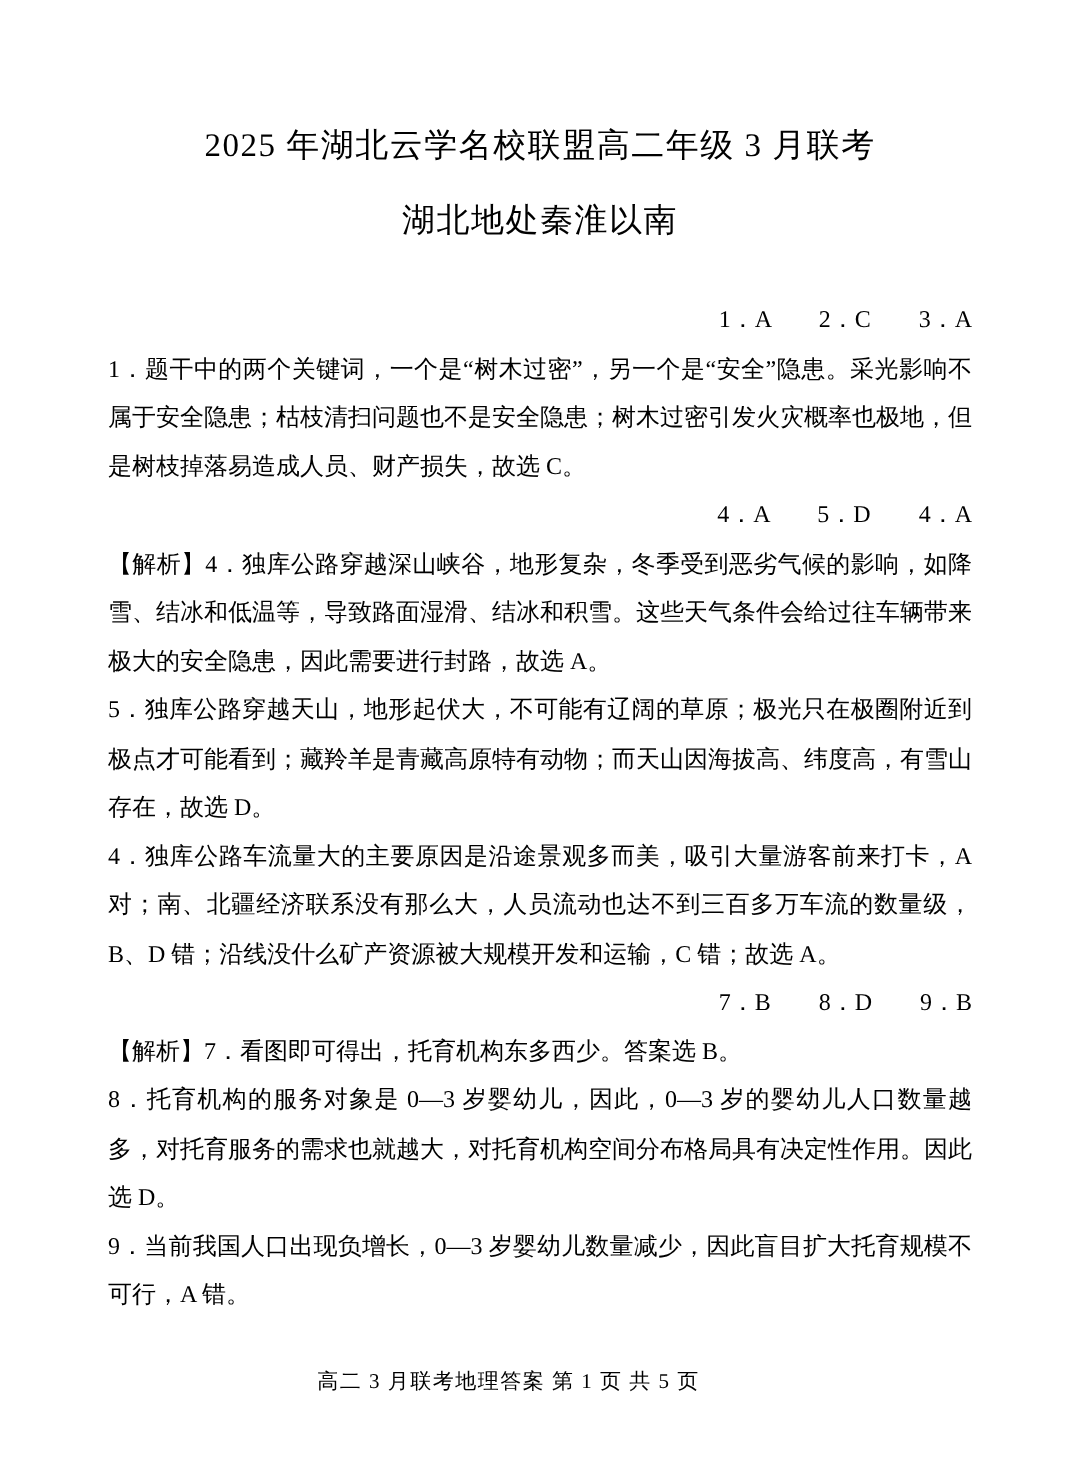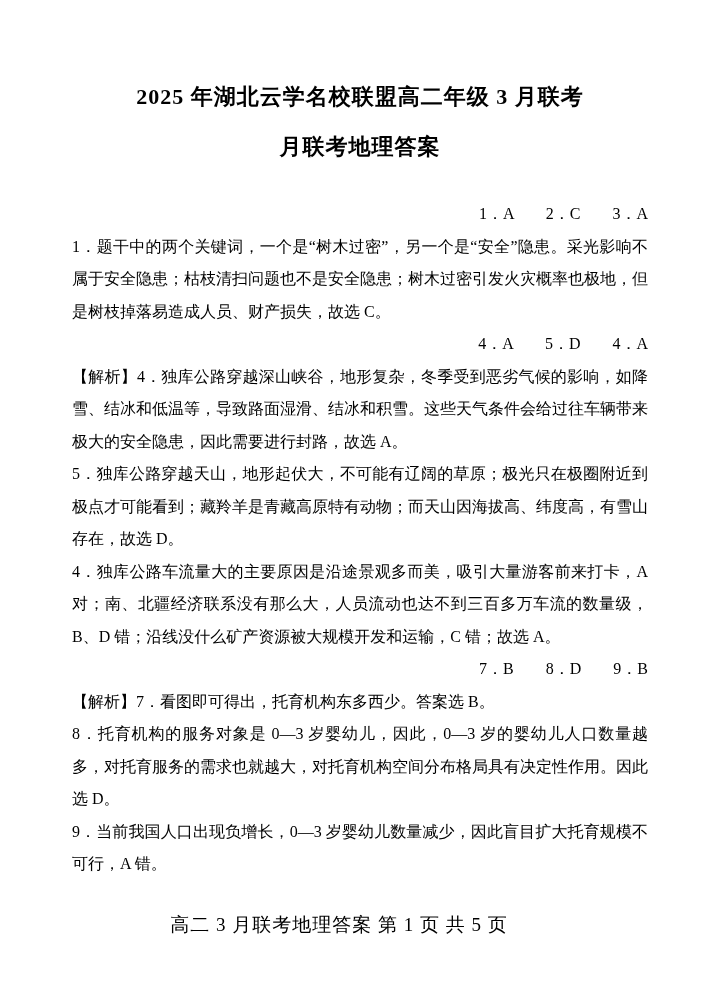--- a/index.html
+++ b/index.html
@@ -22,21 +22,21 @@
     padding: 70px 71px 0 72px;
     position: relative;
   }
   .title-block {
     text-align: center;
     margin-top: 2px;
     margin-bottom: 26px;
   }
   .title-line {
     font-size: 22px;
-    font-weight: bold;
+    font-weight: normal;
     line-height: 50px;
     letter-spacing: 1px;
     white-space: nowrap;
   }
   .body-text {
     font-size: 16px;
   }
   .para {
     margin: 0;
     line-height: 32.5px;
@@ -46,32 +46,32 @@
   }
   .answers-line {
     text-align: right;
   }
   .page-footer {
     position: absolute;
     left: 0;
     top: 912px;
     width: 678px;
     text-align: center;
-    font-size: 19px;
+    font-size: 14px;
     letter-spacing: 1px;
   }
 </style>
 </head>
 <body>
 
 <div class="doc-page">
 
   <div class="title-block">
     <div class="title-line">2025 年湖北云学名校联盟高二年级 3 月联考</div>
-    <div class="title-line">月联考地理答案</div>
+    <div class="title-line">湖北地处秦淮以南</div>
   </div>
 
   <div class="body-text">
     <p class="para answers-line">1．A　　2．C　　3．A</p>
     <p class="para">1．题干中的两个关键词，一个是“树木过密”，另一个是“安全”隐患。采光影响不属于安全隐患；枯枝清扫问题也不是安全隐患；树木过密引发火灾概率也极地，但是树枝掉落易造成人员、财产损失，故选 C。</p>
     <p class="para answers-line">4．A　　5．D　　4．A</p>
     <p class="para">【解析】4．独库公路穿越深山峡谷，地形复杂，冬季受到恶劣气候的影响，如降雪、结冰和低温等，导致路面湿滑、结冰和积雪。这些天气条件会给过往车辆带来极大的安全隐患，因此需要进行封路，故选 A。</p>
     <p class="para">5．独库公路穿越天山，地形起伏大，不可能有辽阔的草原；极光只在极圈附近到极点才可能看到；藏羚羊是青藏高原特有动物；而天山因海拔高、纬度高，有雪山存在，故选 D。</p>
     <p class="para">4．独库公路车流量大的主要原因是沿途景观多而美，吸引大量游客前来打卡，A 对；南、北疆经济联系没有那么大，人员流动也达不到三百多万车流的数量级，B、D 错；沿线没什么矿产资源被大规模开发和运输，C 错；故选 A。</p>
     <p class="para answers-line">7．B　　8．D　　9．B</p>

